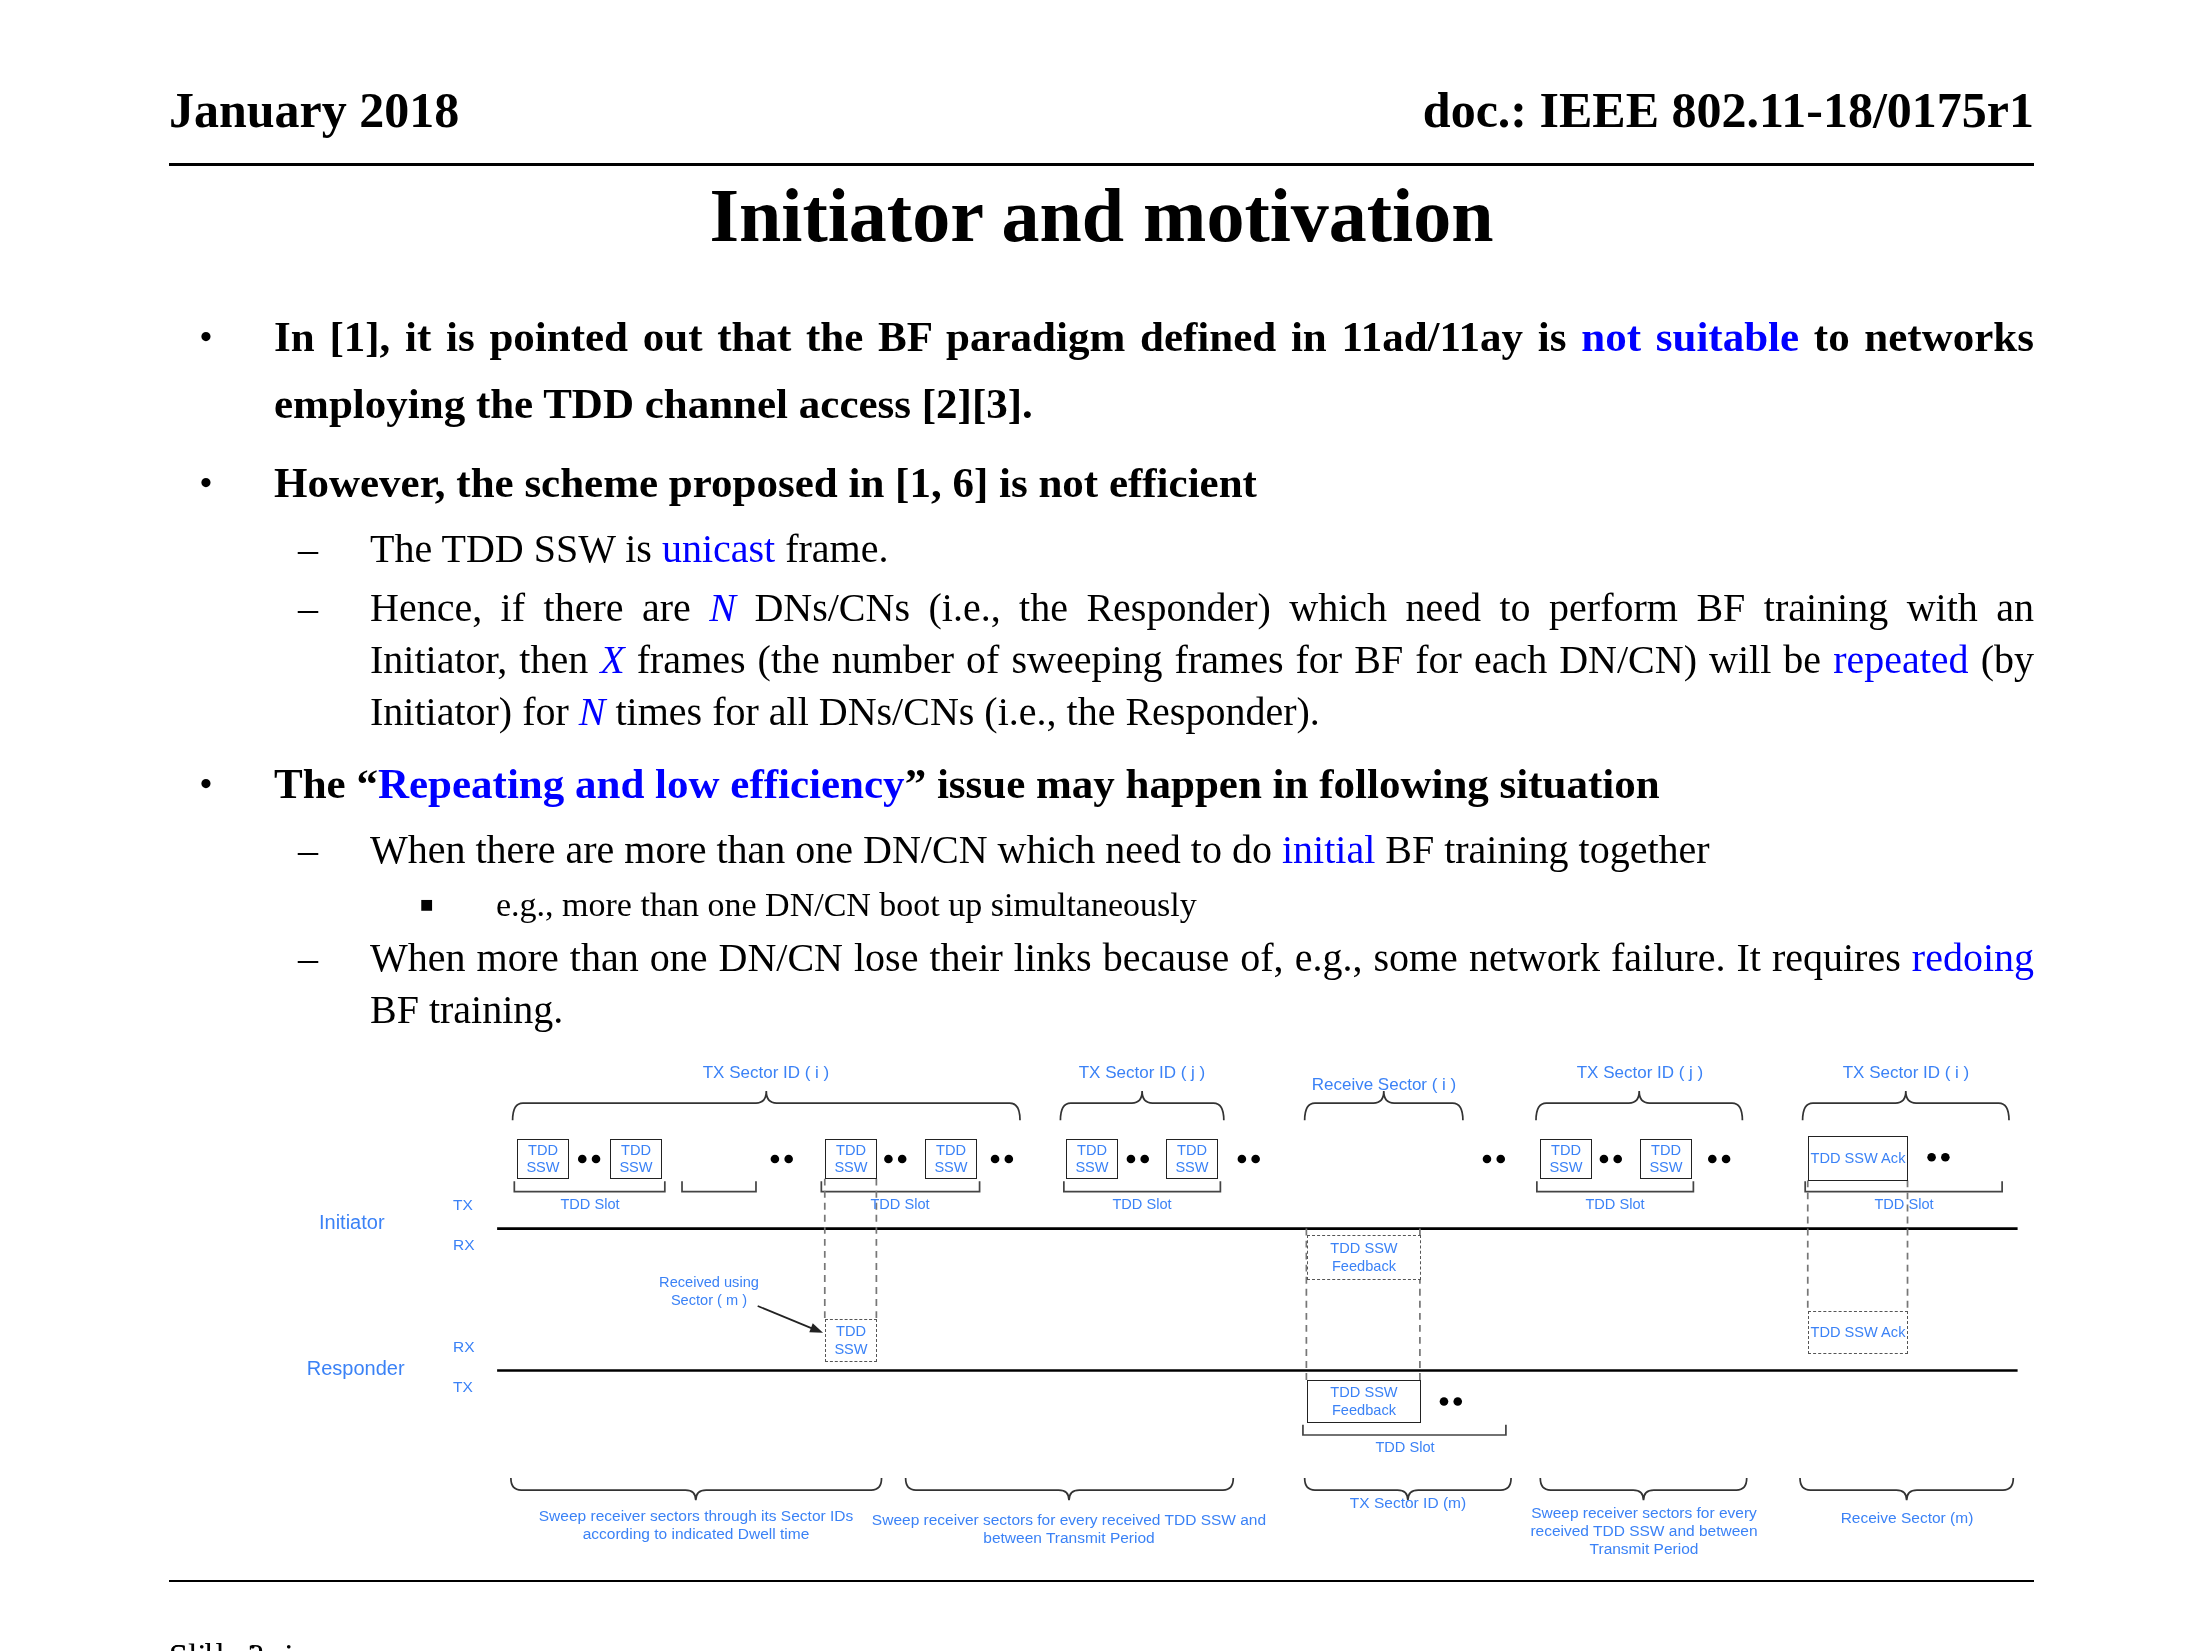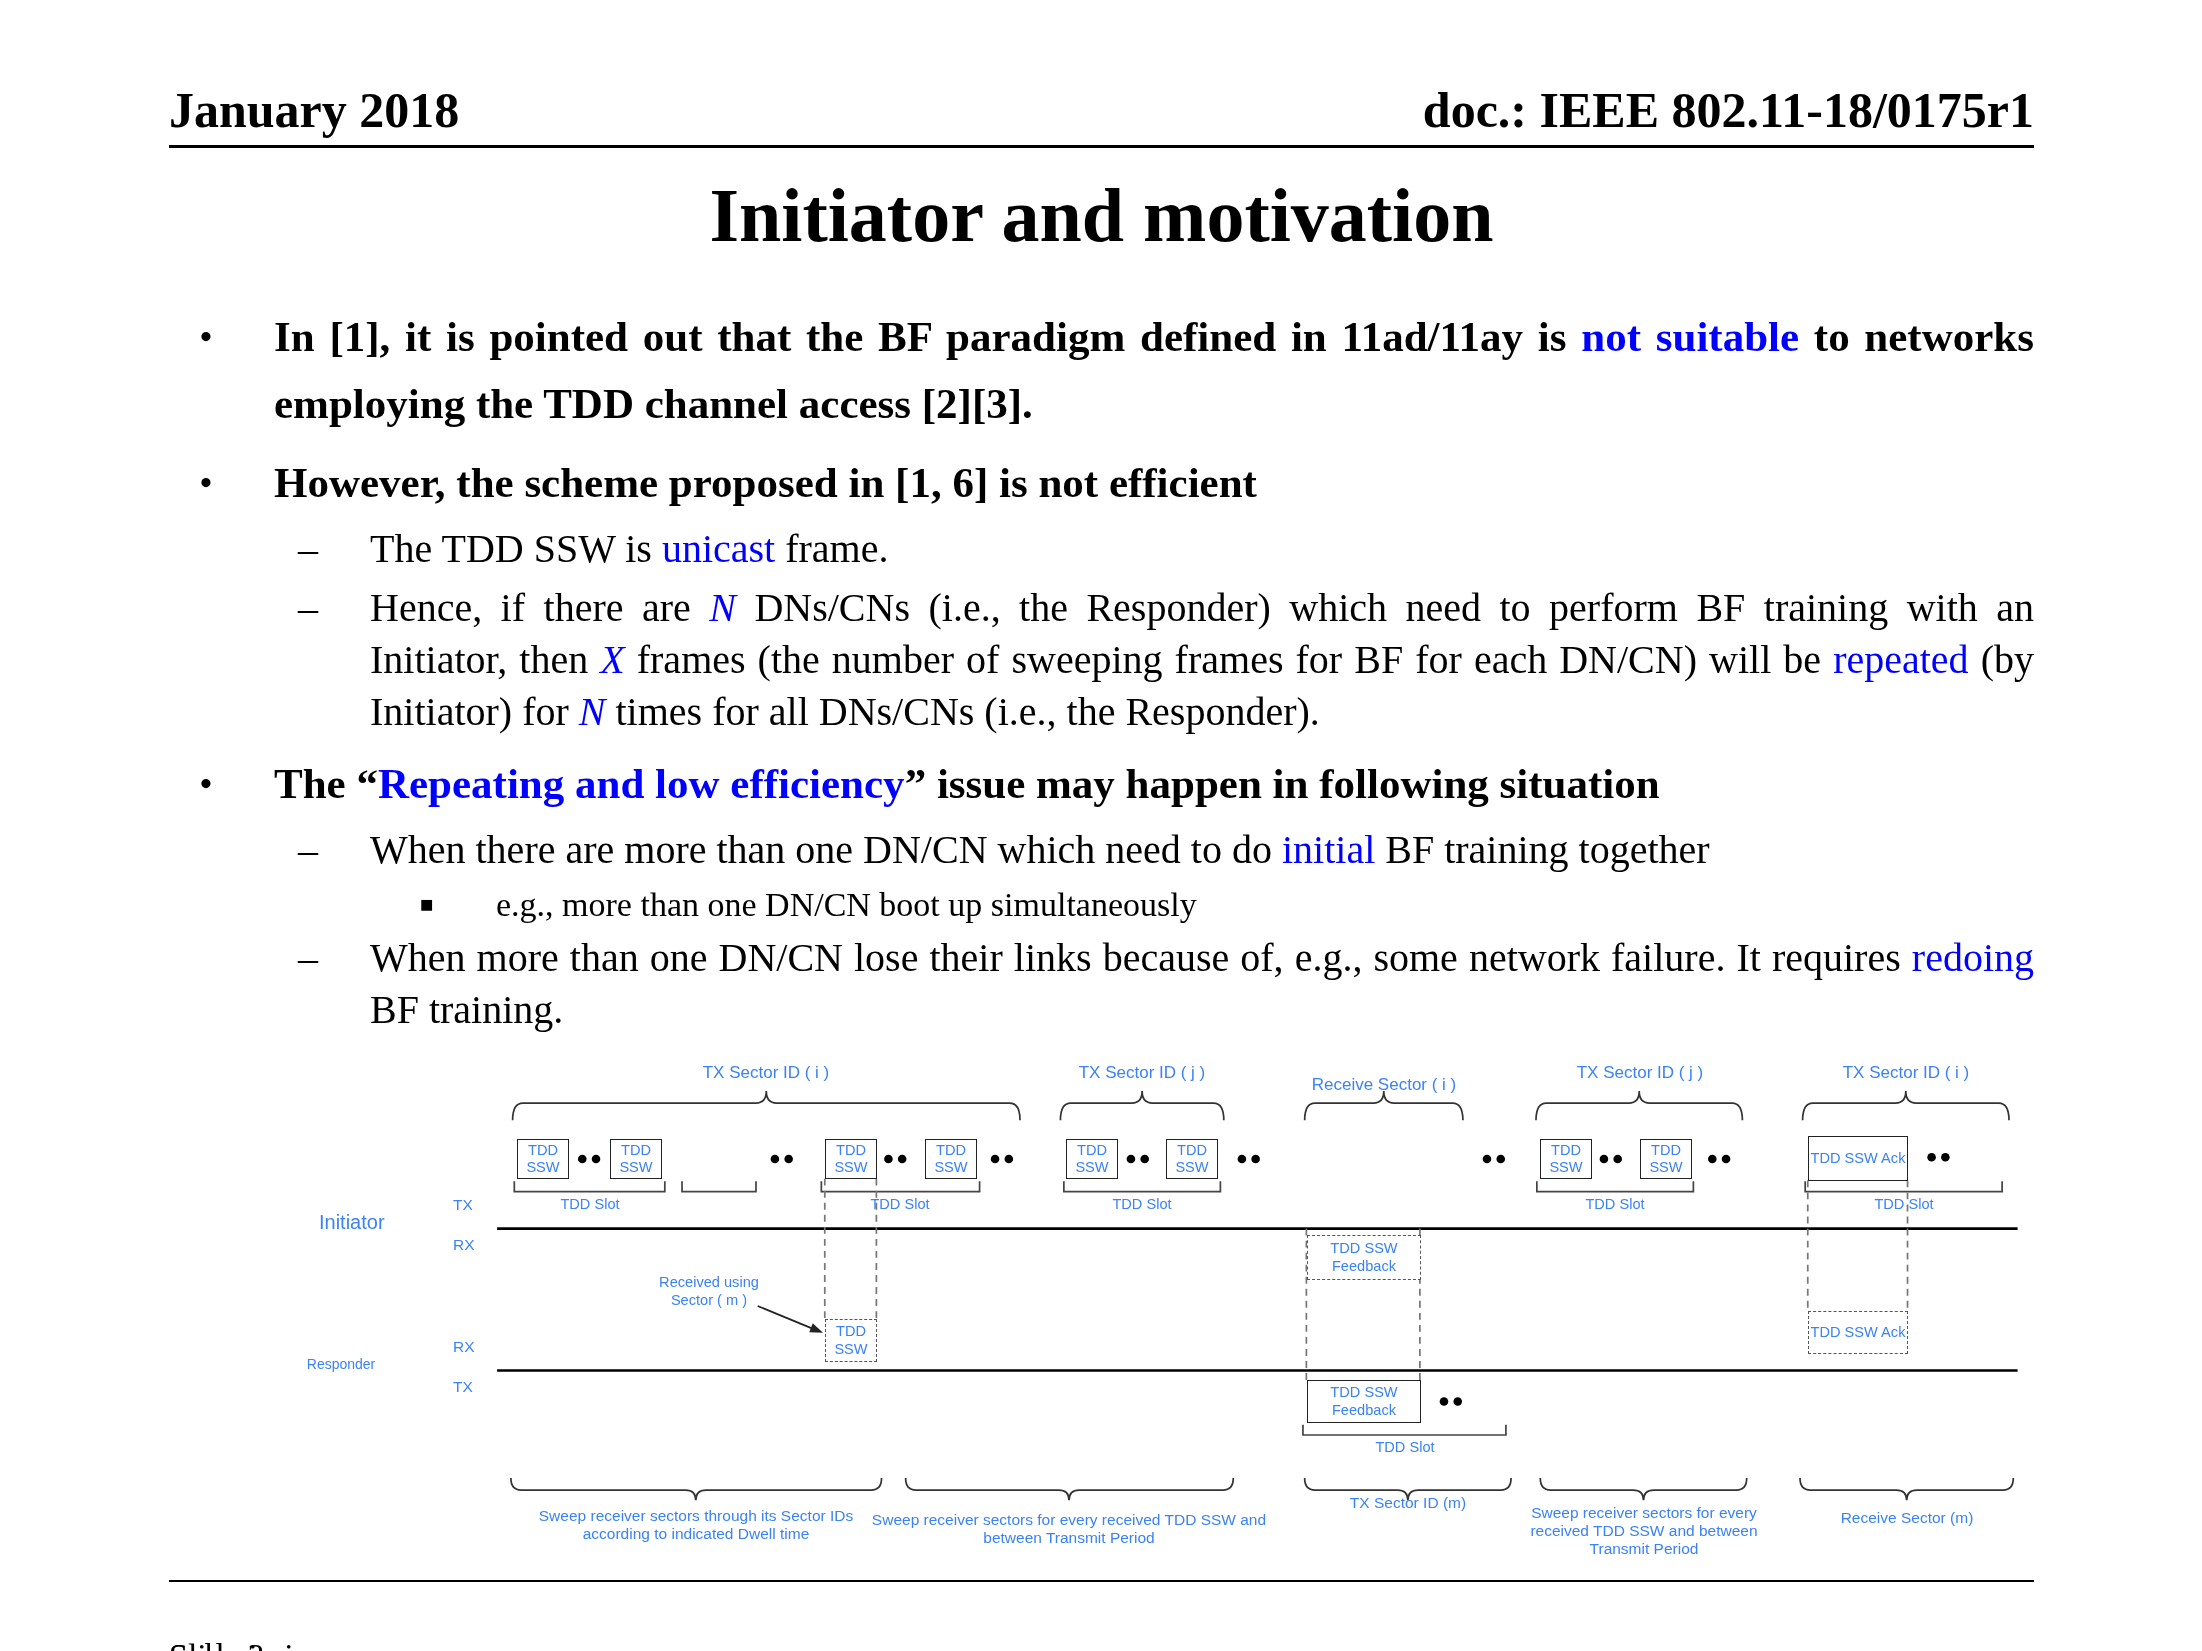--- a/index.html
+++ b/index.html
@@ -3,21 +3,21 @@
 <meta charset="utf-8">
 <style>
   * { margin:0; padding:0; box-sizing:border-box; }
   html,body { width:2203px; height:1652px; background:#fff; }
   body { font-family:"Liberation Serif", serif; color:#000; }
   .page { position:relative; width:2203px; height:1652px; background:#fff; overflow:hidden; }
 
   
   .header { position:absolute; left:169px; right:169px; top:81px; display:flex;
             justify-content:space-between; align-items:baseline; font-weight:bold;
-            font-size:50px; border-bottom:3.4px solid #000; padding-bottom:6px; }
+            font-size:50px; border-bottom:3.4px solid #000; padding-bottom:24px; }
 
   
   .title { position:absolute; left:169px; right:169px; top:172px; text-align:center;
            font-weight:bold; font-size:76px; }
 
   
   .content { position:absolute; left:169px; right:169px; top:291px; }
   .li { display:flex; align-items:flex-start; }
   .li .txt { flex:1; }
   .just { text-align:justify; }
@@ -196,21 +196,21 @@
     <div class="dlab cent" style="left:297px;  top:147px;">TDD Slot</div>
     <div class="dlab cent" style="left:607px;  top:147px;">TDD Slot</div>
     <div class="dlab cent" style="left:849px;  top:147px;">TDD Slot</div>
     <div class="dlab cent" style="left:1322px; top:147px;">TDD Slot</div>
     <div class="dlab cent" style="left:1611px; top:147px;">TDD Slot</div>
     <div class="dlab cent" style="left:1112px; top:390px;">TDD Slot</div>
 
     <div class="dlab bold" style="left:26px;  top:162px; font-size:20px;">Initiator</div>
     <div class="dlab bold f18" style="left:160px; top:148px;">TX</div>
     <div class="dlab bold f18" style="left:160px; top:188px;">RX</div>
-    <div class="dlab bold" style="left:13.8px;  top:308px; font-size:14px;">Responder</div>
+    <div class="dlab bold" style="left:13.8px;  top:308px; font-size:20px;">Responder</div>
     <div class="dlab bold f18" style="left:160px; top:290px;">RX</div>
     <div class="dlab bold f18" style="left:160px; top:330px;">TX</div>
 
     <div class="dbox dashedbox" style="left:1014px; top:187px; width:114px; height:45px;">TDD SSW Feedback</div>
     <div class="dbox dashedbox" style="left:532px;  top:271px; width:52px;  height:43px;">TDD SSW</div>
     <div class="dbox" style="left:1014px; top:332px; width:114px; height:43px;">TDD SSW Feedback</div>
     <div class="dbox dashedbox" style="left:1515px; top:263px; width:100px; height:43px;">TDD SSW Ack</div>
 
     <div class="dlab cent wrap" style="left:416px; top:225px; width:129px;">Received using Sector ( m )</div>
 

